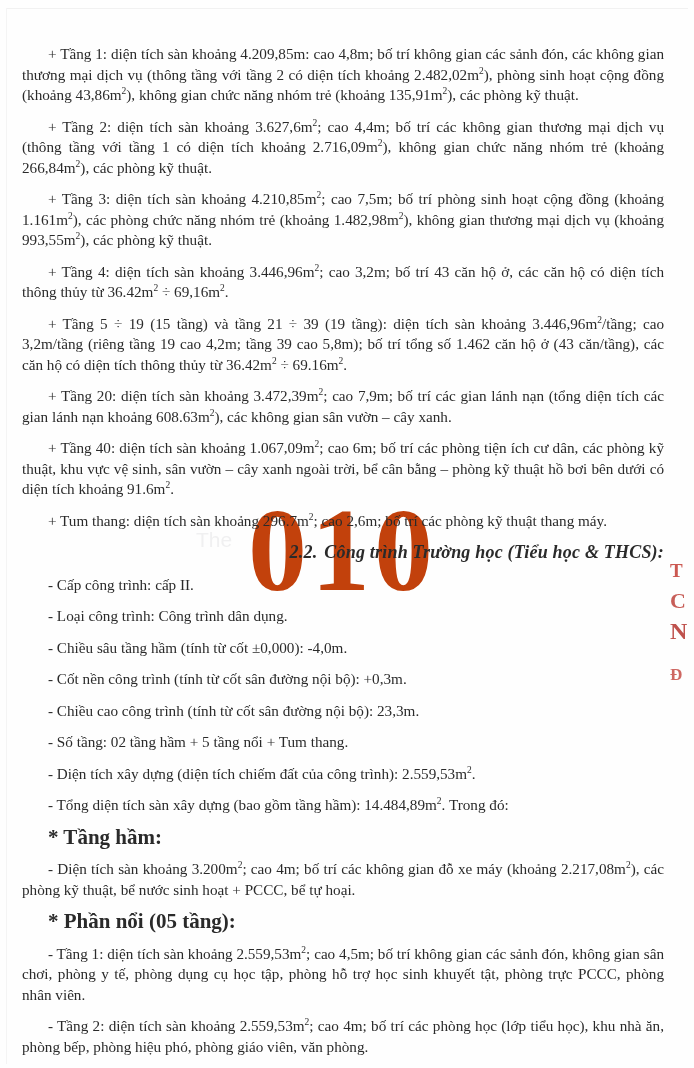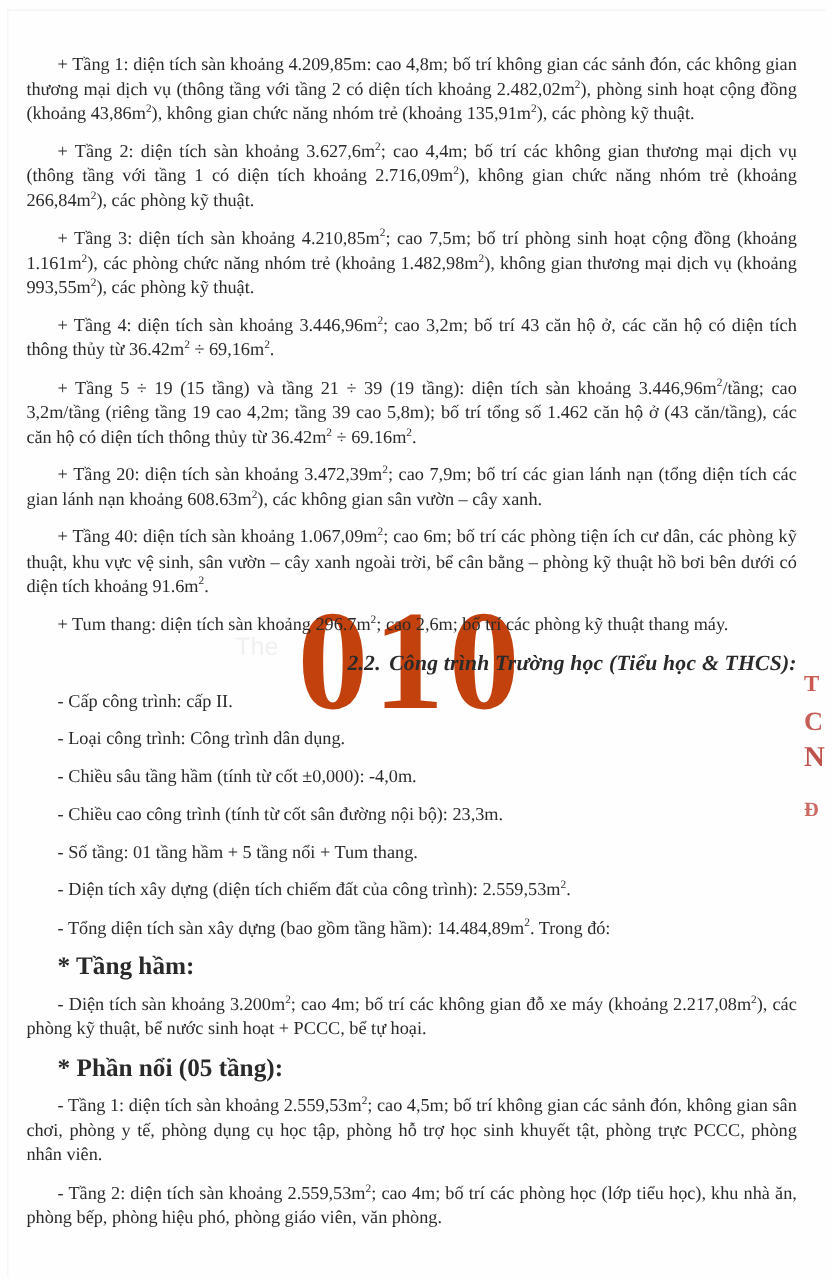--- a/index.html
+++ b/index.html
@@ -147,22 +147,23 @@
       <p class="indent">+ Tầng 3: diện tích sàn khoảng 4.210,85m<sup>2</sup>; cao 7,5m; bố trí phòng sinh hoạt cộng đồng (khoảng 1.161m<sup>2</sup>), các phòng chức năng nhóm trẻ (khoảng 1.482,98m<sup>2</sup>), không gian thương mại dịch vụ (khoảng 993,55m<sup>2</sup>), các phòng kỹ thuật.</p>
       <p class="indent">+ Tầng 4: diện tích sàn khoảng 3.446,96m<sup>2</sup>; cao 3,2m; bố trí 43 căn hộ ở, các căn hộ có diện tích thông thủy từ 36.42m<sup>2</sup> ÷ 69,16m<sup>2</sup>.</p>
       <p class="indent">+ Tầng 5 ÷ 19 (15 tầng) và tầng 21 ÷ 39 (19 tầng): diện tích sàn khoảng 3.446,96m<sup>2</sup>/tầng; cao 3,2m/tầng (riêng tầng 19 cao 4,2m; tầng 39 cao 5,8m); bố trí tổng số 1.462 căn hộ ở (43 căn/tầng), các căn hộ có diện tích thông thủy từ 36.42m<sup>2</sup> ÷ 69.16m<sup>2</sup>.</p>
       <p class="indent">+ Tầng 20: diện tích sàn khoảng 3.472,39m<sup>2</sup>; cao 7,9m; bố trí các gian lánh nạn (tổng diện tích các gian lánh nạn khoảng 608.63m<sup>2</sup>), các không gian sân vườn – cây xanh.</p>
       <p class="indent">+ Tầng 40: diện tích sàn khoảng 1.067,09m<sup>2</sup>; cao 6m; bố trí các phòng tiện ích cư dân, các phòng kỹ thuật, khu vực vệ sinh, sân vườn – cây xanh ngoài trời, bể cân bằng – phòng kỹ thuật hồ bơi bên dưới có diện tích khoảng 91.6m<sup>2</sup>.</p>
       <p class="indent">+ Tum thang: diện tích sàn khoảng 296.7m<sup>2</sup>; cao 2,6m; bố trí các phòng kỹ thuật thang máy.</p>
       <p class="heading"><span class="num">2.2.</span>Công trình Trường học (Tiểu học &amp; THCS):</p>
       <p class="bullet">- Cấp công trình: cấp II.</p>
       <p class="bullet">- Loại công trình: Công trình dân dụng.</p>
       <p class="bullet">- Chiều sâu tầng hầm (tính từ cốt ±0,000): -4,0m.</p>
+      <p class="bullet">- Cốt nền công trình (tính từ cốt sân đường nội bộ): +0,3m.</p>
       <p class="bullet">- Chiều cao công trình (tính từ cốt sân đường nội bộ): 23,3m.</p>
-      <p class="bullet">- Số tầng: 01 tầng hầm + 5 tầng nổi + Tum thang.</p>
+      <p class="bullet">- Số tầng: 02 tầng hầm + 5 tầng nổi + Tum thang.</p>
       <p class="bullet">- Diện tích xây dựng (diện tích chiếm đất của công trình): 2.559,53m<sup>2</sup>.</p>
       <p class="bullet">- Tổng diện tích sàn xây dựng (bao gồm tầng hầm): 14.484,89m<sup>2</sup>. Trong đó:</p>
       <p class="subheading">* Tầng hầm:</p>
       <p class="bullet">- Diện tích sàn khoảng 3.200m<sup>2</sup>; cao 4m; bố trí các không gian đỗ xe máy (khoảng 2.217,08m<sup>2</sup>), các phòng kỹ thuật, bể nước sinh hoạt + PCCC, bể tự hoại.</p>
       <p class="subheading">* Phần nổi (05 tầng):</p>
       <p class="bullet">- Tầng 1: diện tích sàn khoảng 2.559,53m<sup>2</sup>; cao 4,5m; bố trí không gian các sảnh đón, không gian sân chơi, phòng y tế, phòng dụng cụ học tập, phòng hỗ trợ học sinh khuyết tật, phòng trực PCCC, phòng nhân viên.</p>
       <p class="bullet">- Tầng 2: diện tích sàn khoảng 2.559,53m<sup>2</sup>; cao 4m; bố trí các phòng học (lớp tiểu học), khu nhà ăn, phòng bếp, phòng hiệu phó, phòng giáo viên, văn phòng.</p>
     </div>
 </div>
 

